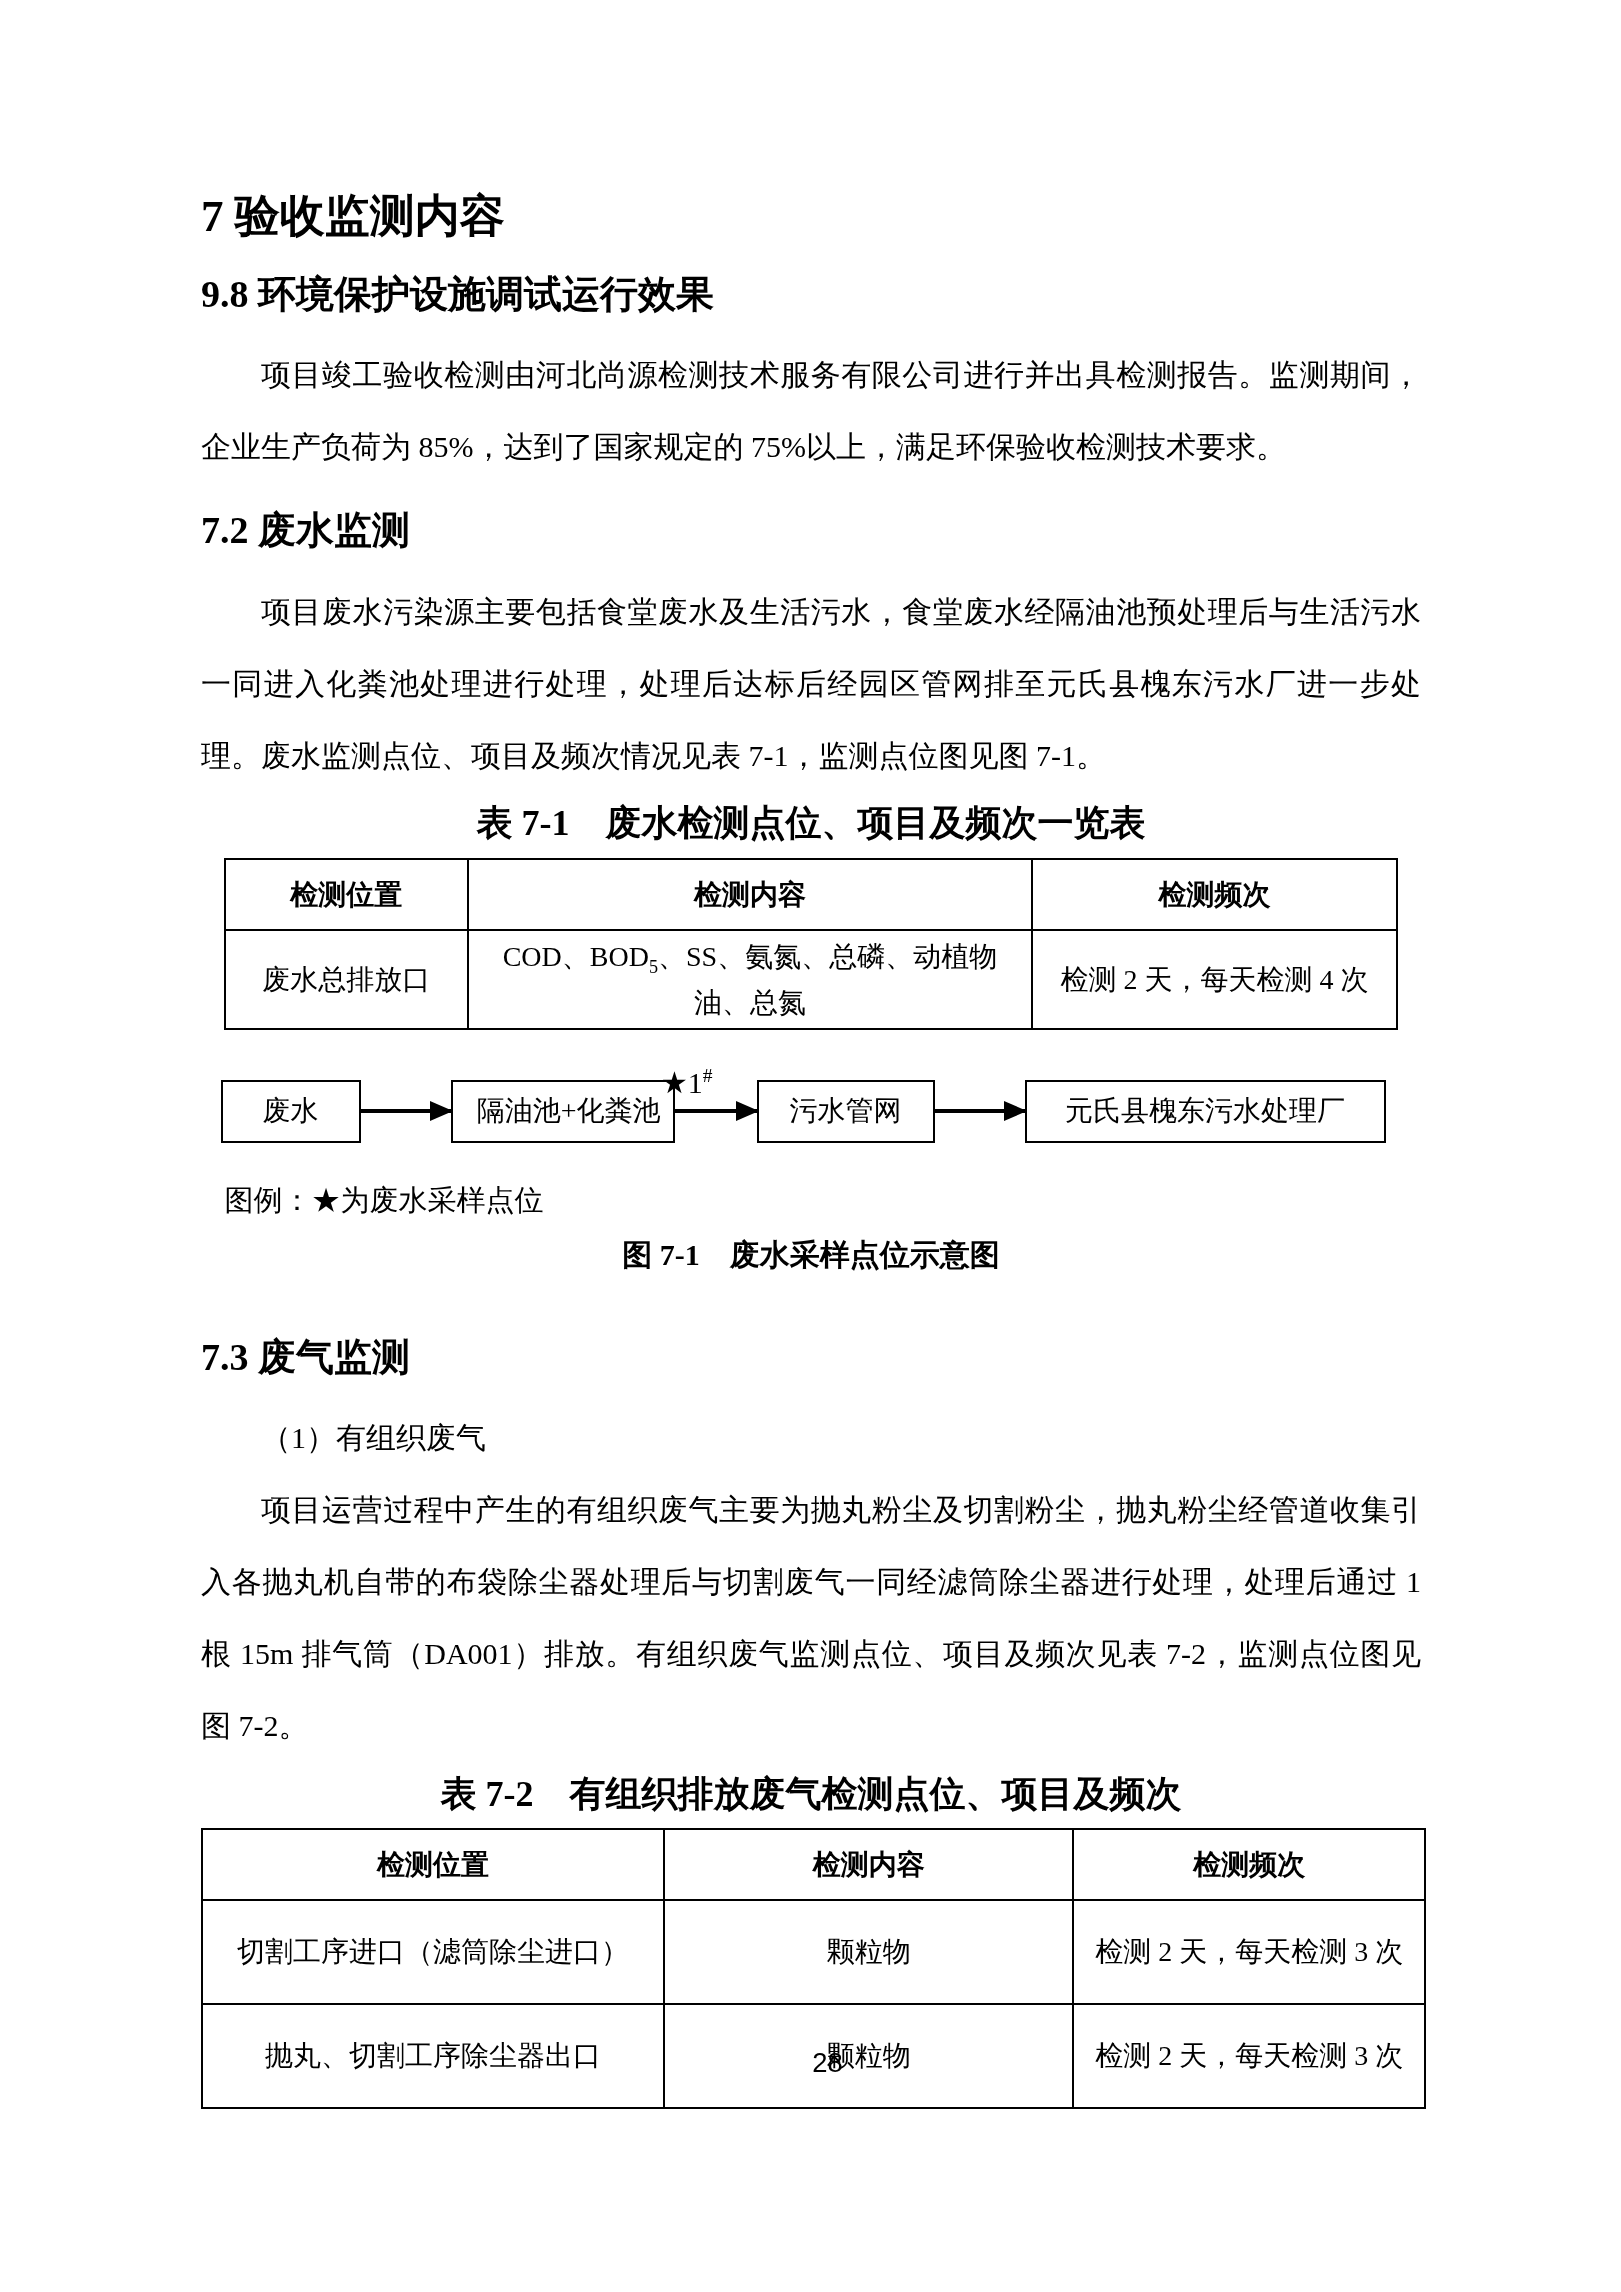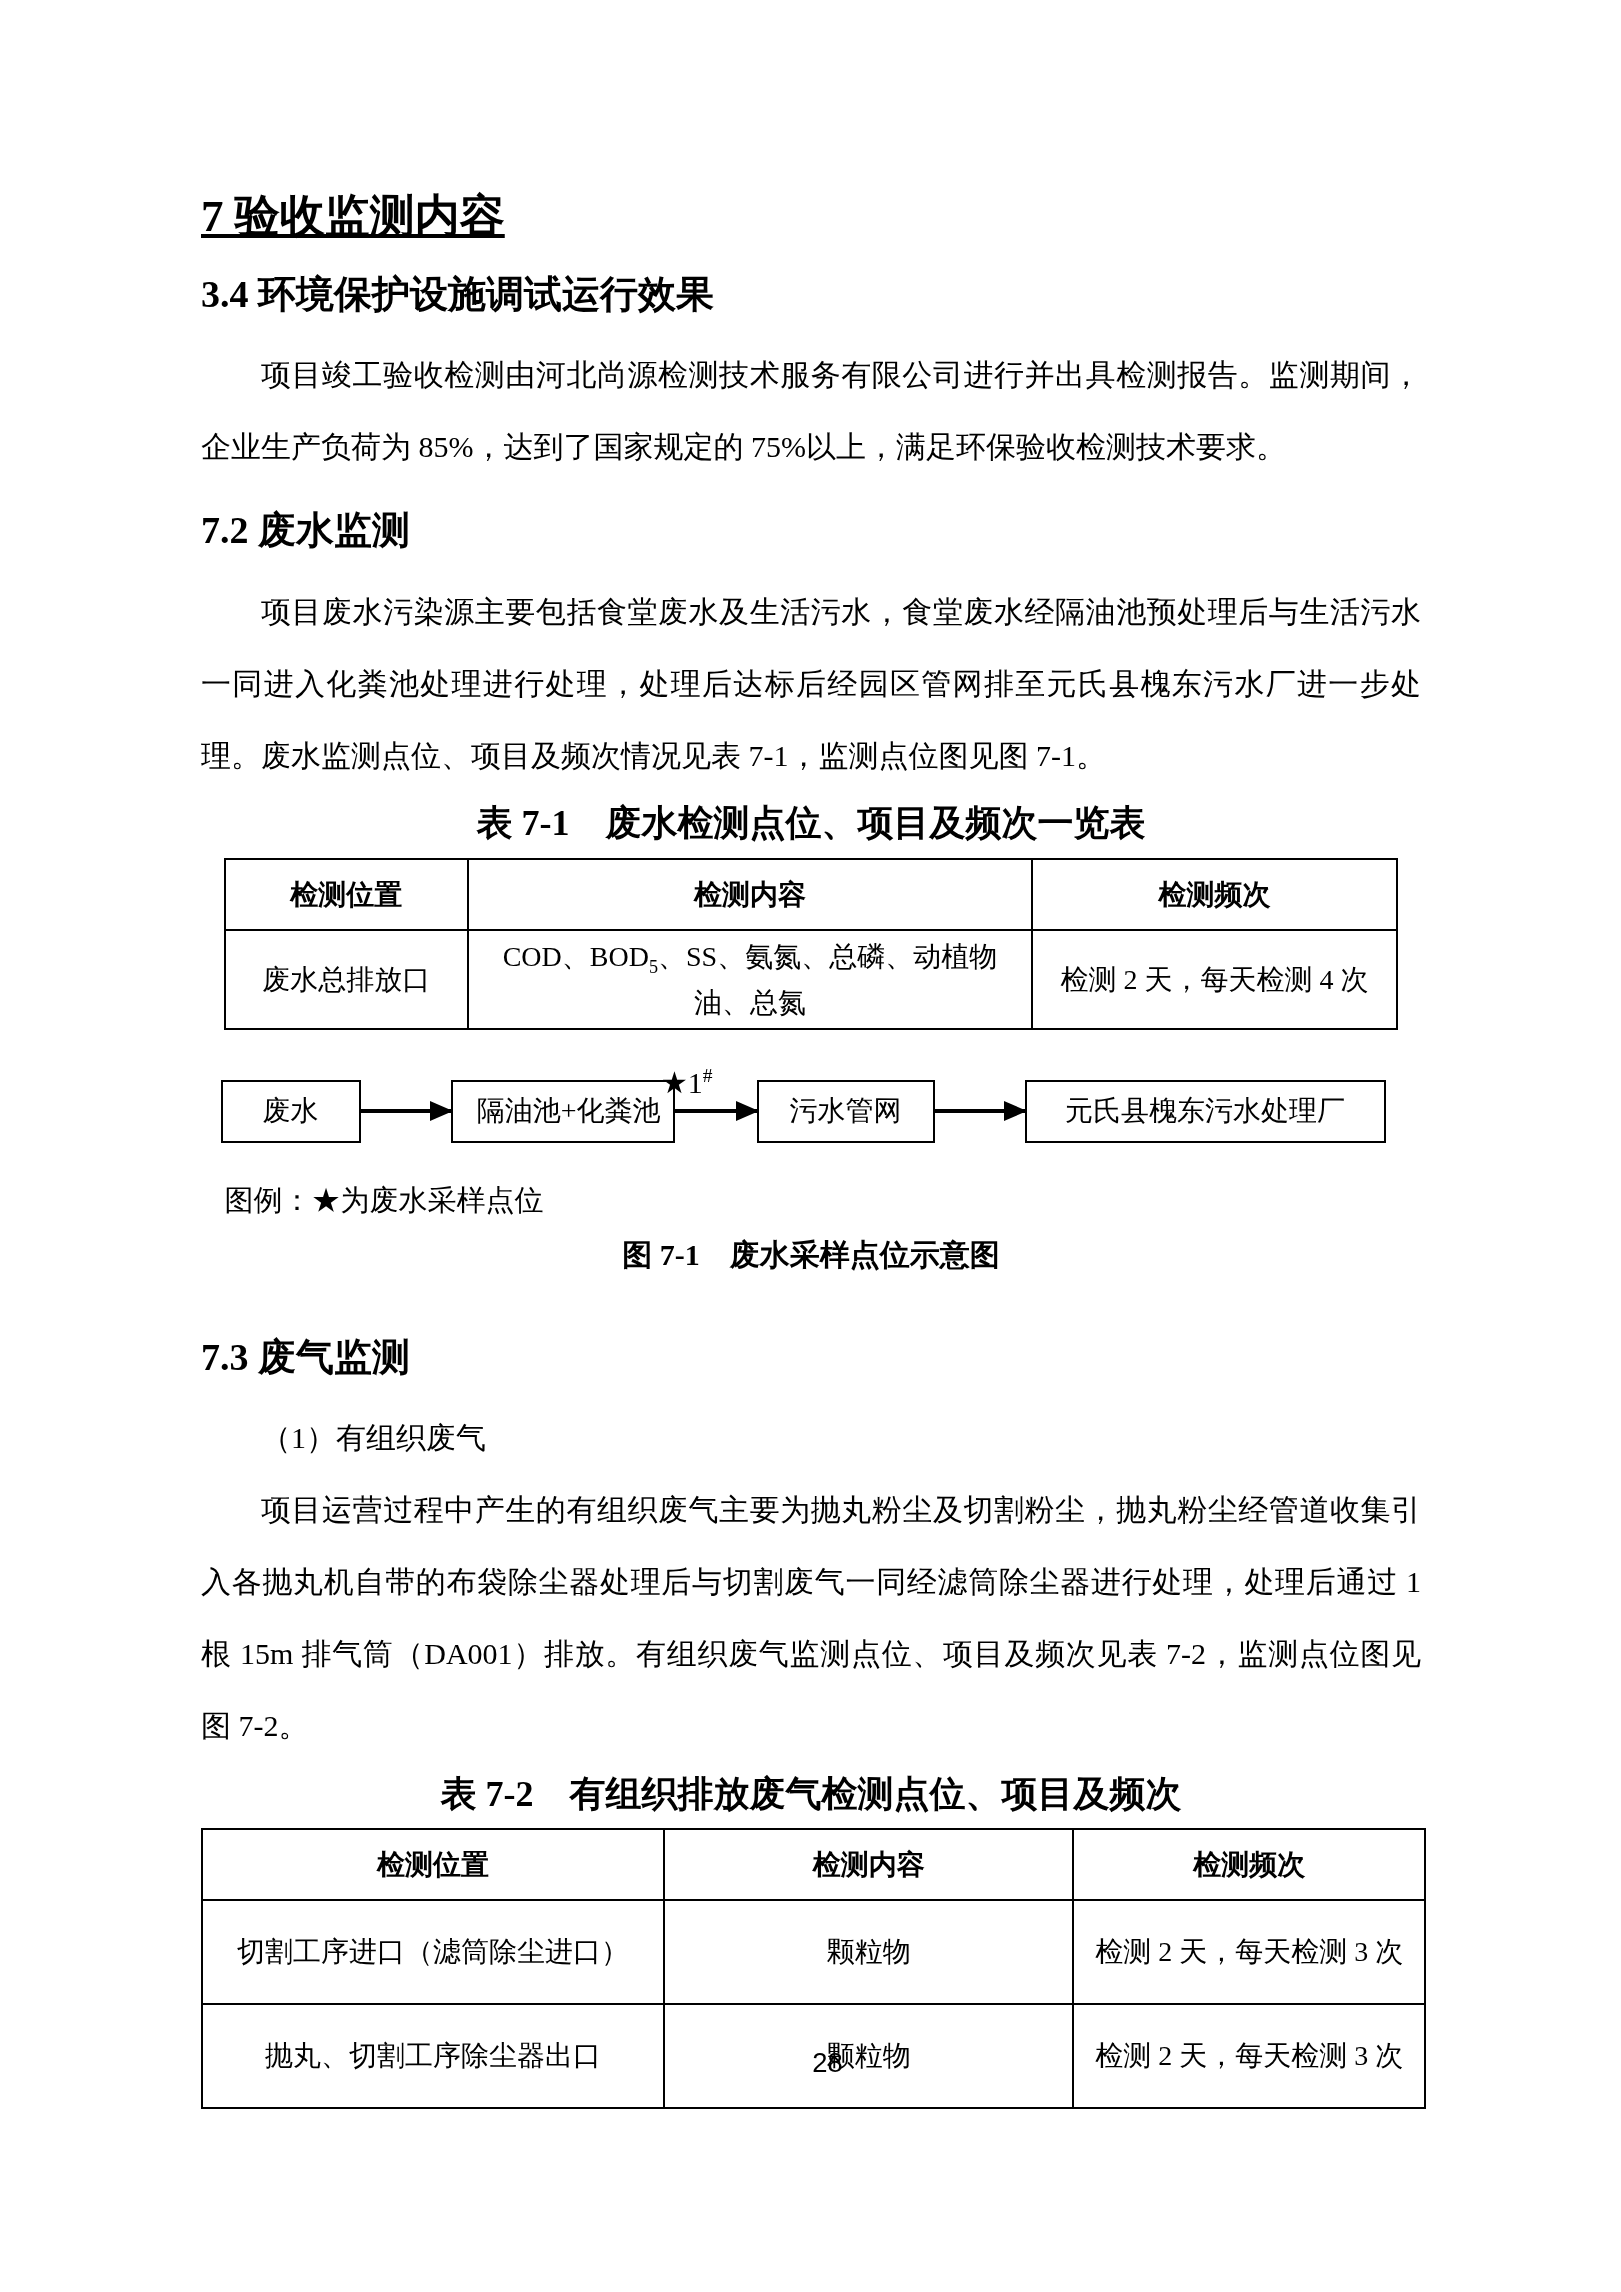--- a/index.html
+++ b/index.html
@@ -17,21 +17,20 @@
     font-family: "Liberation Serif", "DejaVu Serif", serif;
     box-sizing: border-box;
     padding: 188px 200px 0 201px;
     overflow: hidden;
   }
   .h1 {
     font-size: 45px;
     font-weight: bold;
     line-height: 1.25;
     margin: 0 0 27.4px 0;
-    text-decoration: underline;
   }
   .h2 {
     font-size: 38px;
     font-weight: bold;
     line-height: 1.2;
     margin: 25.5px 0 21.6px 0;
   }
   .body-para {
     font-size: 30px;
     line-height: 2.4;
@@ -157,21 +156,21 @@
     font-family: "Liberation Sans", "DejaVu Sans", sans-serif;
   }
 </style>
 </head>
 <body>
 
 <div class="page">
 
   <div class="h1">7 验收监测内容</div>
 
-  <div class="h2">3.4 环境保护设施调试运行效果</div>
+  <div class="h2">9.8 环境保护设施调试运行效果</div>
   <p class="body-para">项目竣工验收检测由河北尚源检测技术服务有限公司进行并出具检测报告。监测期间，企业生产负荷为 85%，达到了国家规定的 75%以上，满足环保验收检测技术要求。</p>
 
   <div class="h2">7.2 废水监测</div>
   <p class="body-para">项目废水污染源主要包括食堂废水及生活污水，食堂废水经隔油池预处理后与生活污水一同进入化粪池处理进行处理，处理后达标后经园区管网排至元氏县槐东污水厂进一步处理。废水监测点位、项目及频次情况见表 7-1，监测点位图见图 7-1。</p>
 
   <div class="table-caption">表 7-1　废水检测点位、项目及频次一览表</div>
 
   <table class="doc-table" id="table1">
     <tbody>
         <tr>

